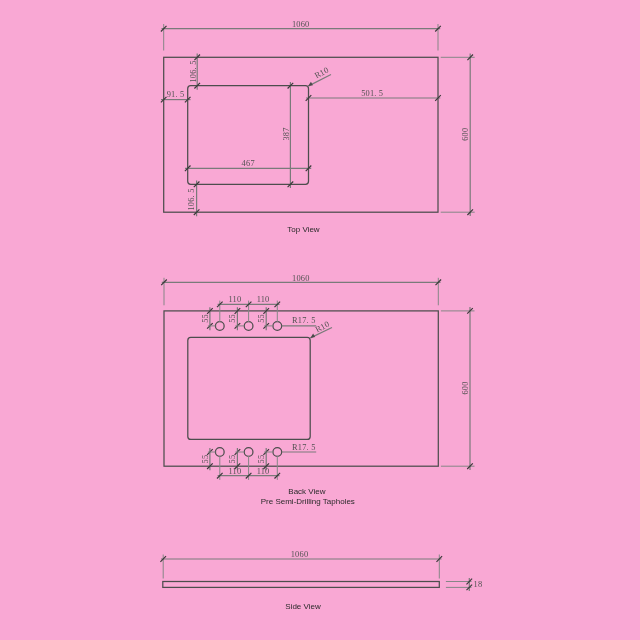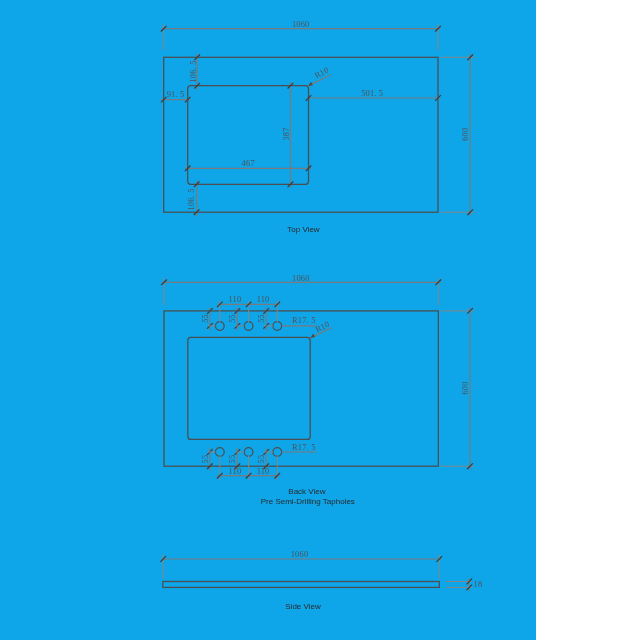--- a/index.html
+++ b/index.html
@@ -1,16 +1,16 @@
 <!DOCTYPE html>
 <html><head>
 <meta charset="utf-8">
 <style>
   html,body{margin:0;padding:0;background:#ffffff;}
-  .page{width:536px;height:640px;position:relative;background:#0ea5e9;overflow:hidden;}
+  .page{width:640px;height:640px;position:relative;background:#f9a8d4;overflow:hidden;}
   svg{position:absolute;top:0;left:0;filter:blur(0.3px);}
   text{font-family:"Liberation Serif",serif;fill:#525252;font-size:8.4px;letter-spacing:0.2px;}
   .lbl{font-family:"Liberation Sans",sans-serif;fill:#2b2b2b;font-size:8px;letter-spacing:0px;}
   .obj{stroke:#4d4d4d;stroke-width:1.25;fill:none;}
   .dim{stroke:#7a7a7a;stroke-width:1.2;fill:none;}
   .ext{stroke:#868686;stroke-width:1;fill:none;}
   .tick{stroke:#383838;stroke-width:1.15;fill:none;}
 </style>
 </head>
 <body>

